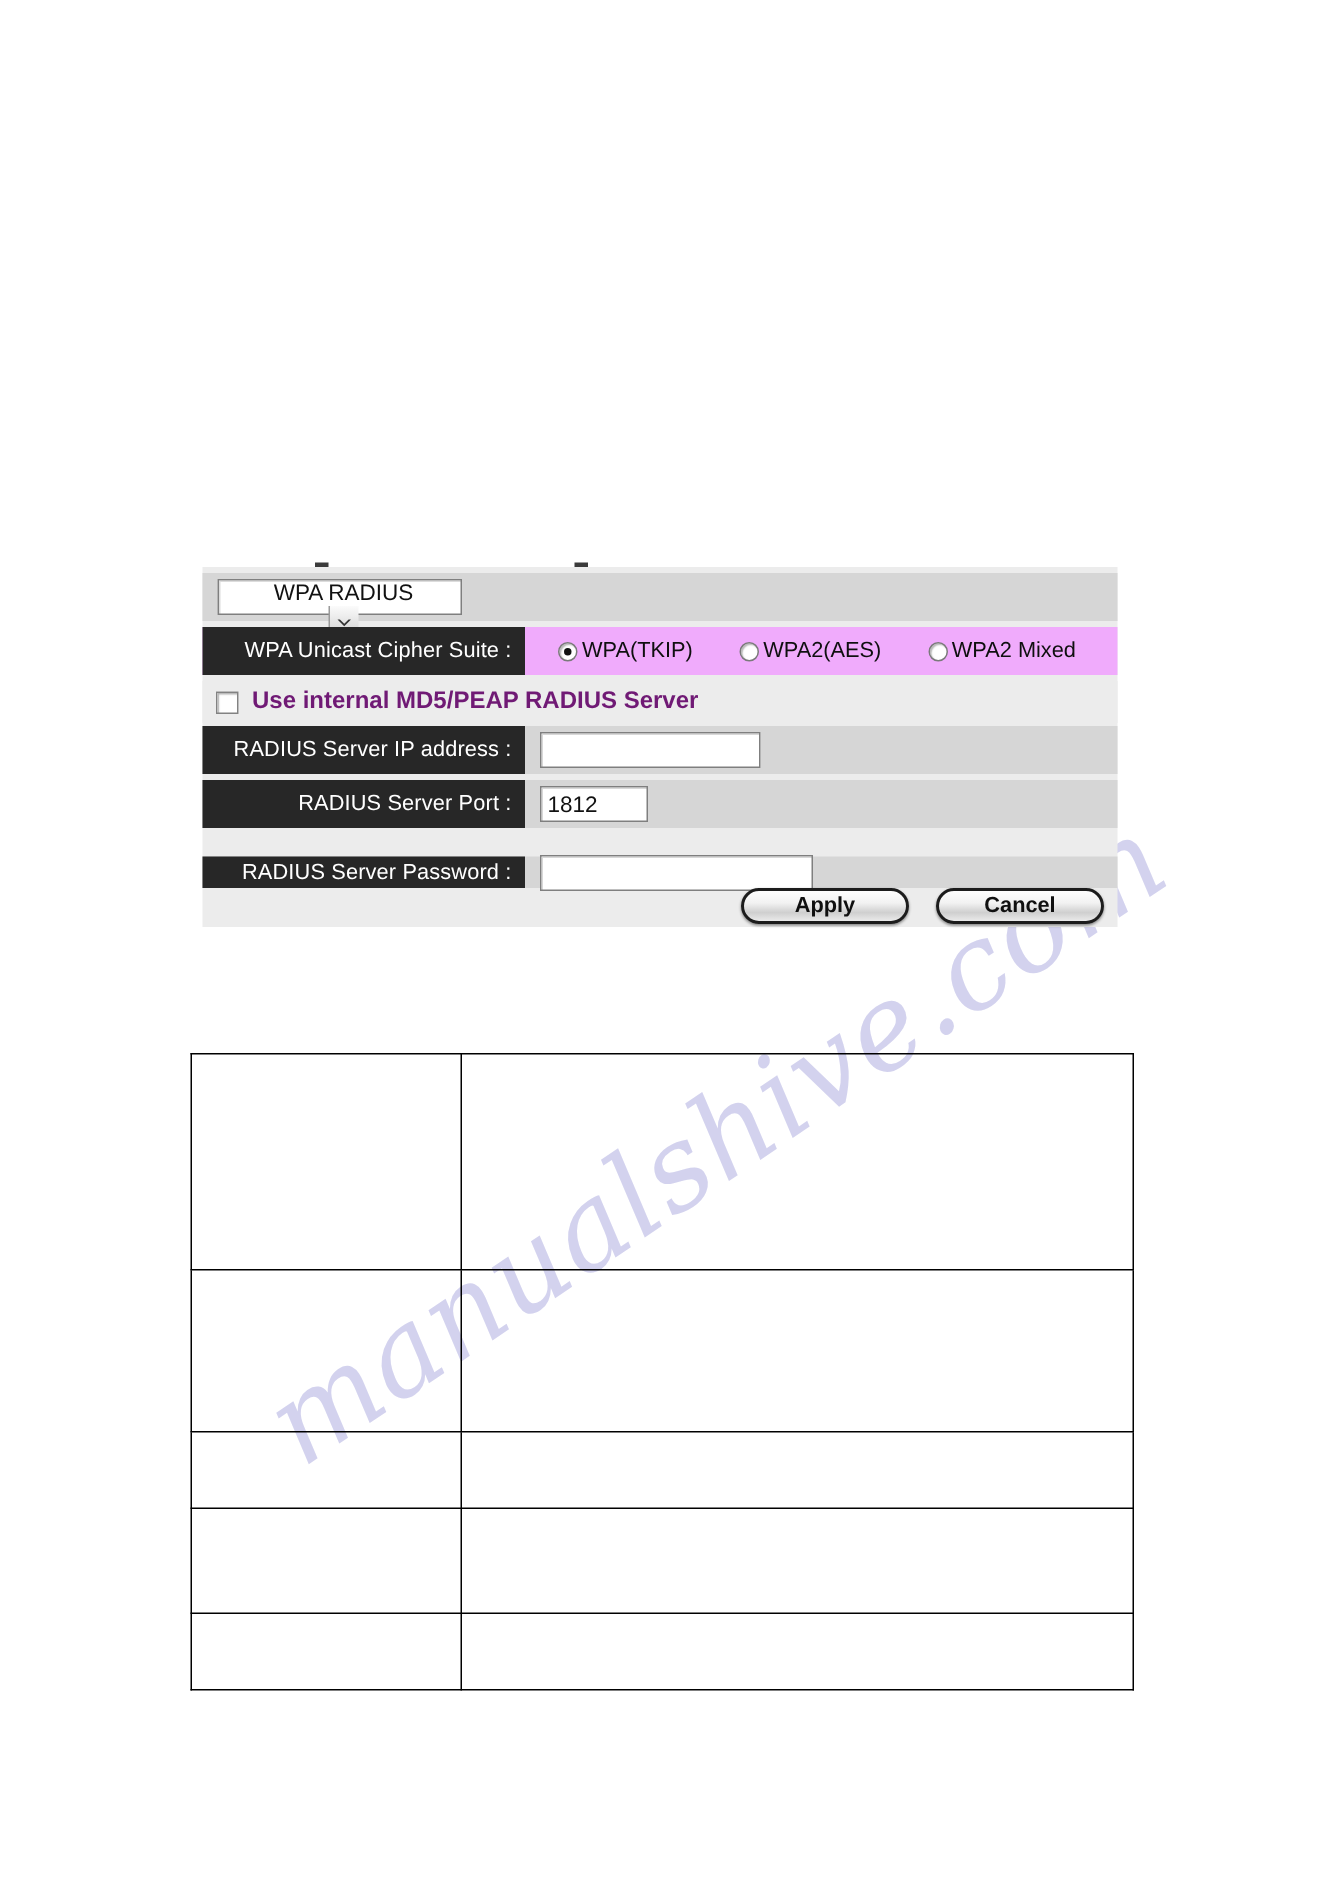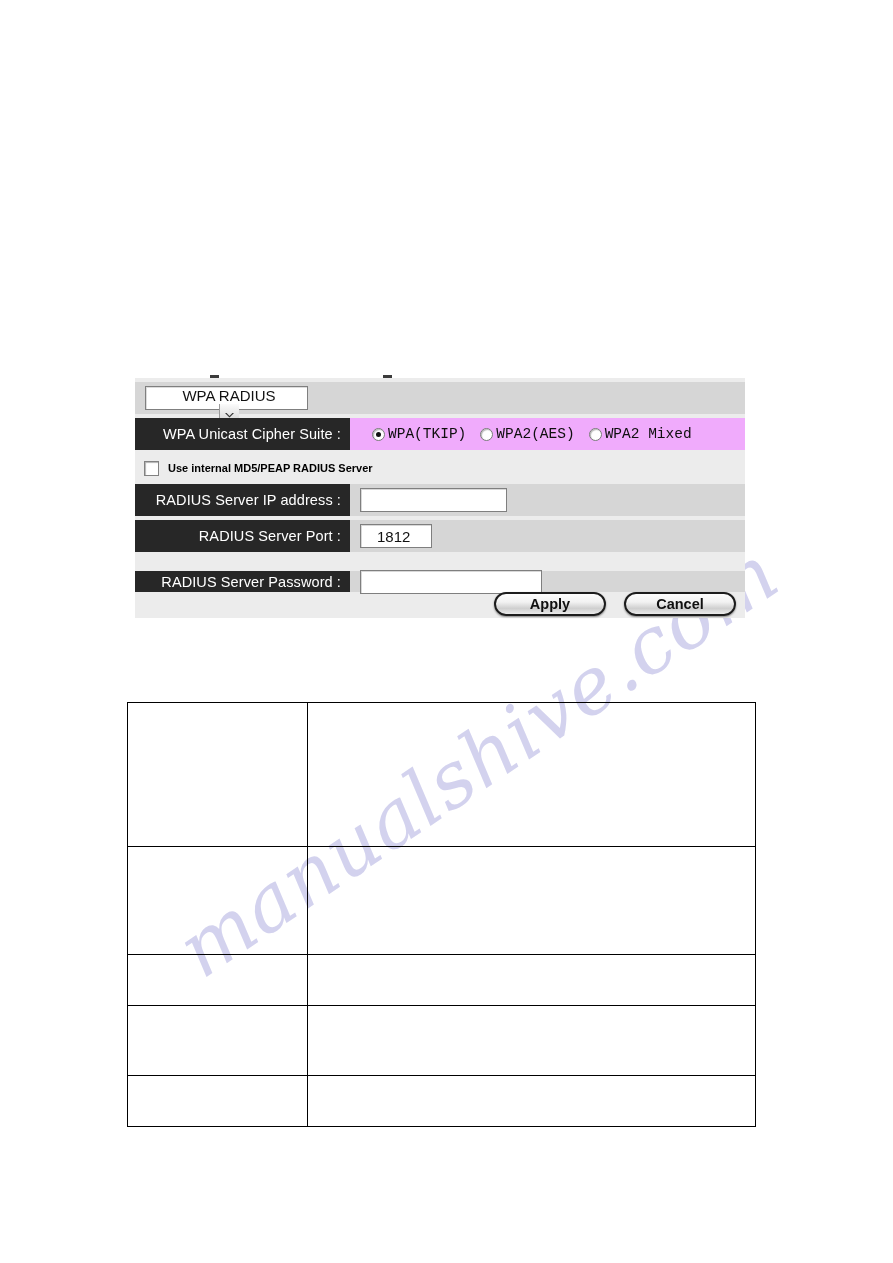--- a/index.html
+++ b/index.html
@@ -141,23 +141,22 @@
     align-items: center;
     justify-content: center;
     flex: 0 0 auto;
   }
   .sel-arrow svg { display: block; }
 
   
   .radio-group {
     display: flex;
     align-items: center;
-    gap: 14px;
+    gap: 31px;
     padding-left: 12px;
-    font-family: Liberation Mono, monospace;
   }
   .radio-opt {
     display: flex;
     align-items: center;
     gap: 3px;
     font-size: 14.5px;
     color: #0f0f0f;
   }
   .radio {
     width: 13px;
@@ -191,34 +190,34 @@
   .checkbox {
     width: 15px;
     height: 15px;
     background: #ffffff;
     border: 1px solid #828282;
     box-sizing: border-box;
     box-shadow: inset 1px 1px 1px rgba(0,0,0,0.3);
     flex: 0 0 auto;
   }
   .cb-label {
-    font-size: 11px;
+    font-size: 16px;
     font-weight: bold;
-    color: #000000;
+    color: #701a75;
   }
 
   
   .txt {
     height: 24px;
     background: #ffffff;
     border: 1px solid #7f7f7f;
     box-sizing: border-box;
     display: flex;
     align-items: center;
-    padding-left: 16px;
+    padding-left: 4px;
     font-size: 15px;
     color: #111;
     box-shadow: inset 1px 1px 0 #d8d8d8;
   }
   .txt-ip { width: 147px; }
   .txt-port { width: 72px; }
   .txt-pass { width: 182px; }
 
   
   .actions {

